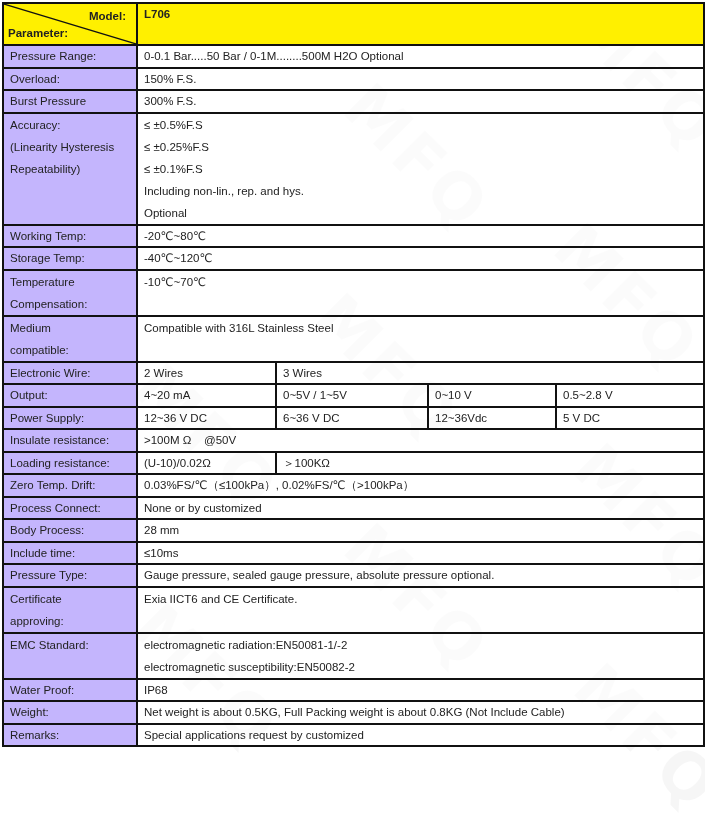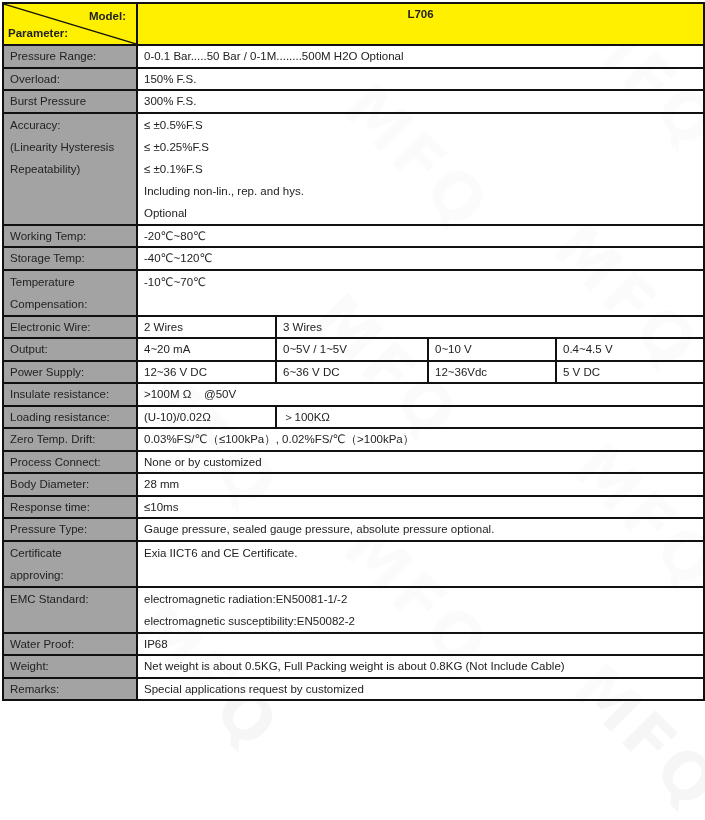--- a/index.html
+++ b/index.html
@@ -5,28 +5,28 @@
   html, body { margin: 0; padding: 0; background: #ffffff; }
   body { width: 705px; height: 820px; position: relative; overflow: hidden;
          font-family: "Liberation Sans", "DejaVu Sans", sans-serif; font-size: 11.5px; color: #222; }
   .wm { position: absolute; inset: 0; pointer-events: none; overflow: hidden; }
   .wm span { position: absolute; font-size: 64px; font-weight: bold; color: rgba(0,0,0,0.035);
              transform: rotate(45deg); letter-spacing: 4px; font-family: "DejaVu Sans", sans-serif; }
   table.spec { position: absolute; left: 2px; top: 2px; width: 701px; border-collapse: collapse;
                table-layout: fixed; background: transparent; }
   table.spec td { border: 2px solid #111; padding: 0 6px; vertical-align: top; line-height: 20.5px;
                   white-space: nowrap; overflow: hidden; }
-  td.lbl { background: #a3a3a3; }
+  td.lbl { background: #c4b5fd; }
   td.val { background: rgba(255,255,255,0.6); }
   tr.hdr td { background: #fff000; font-weight: bold; height: 40px; }
   td.corner { position: relative; padding: 0; }
   td.corner .m { position: absolute; right: 10px; top: 2px; font-size: 11.5px; margin-left: 30px; }
   td.corner .p { position: absolute; left: 4px; bottom: 1px; font-size: 11.5px; }
   td.corner svg { position: absolute; left: 0; top: 0; width: 100%; height: 100%; }
-  td.model { text-align: center; vertical-align: middle; }
+  td.model { vertical-align: middle; }
   .line { display: block; }
   tr.single td { height: 20.5px; }
 </style>
 </head>
 <body>
 
 <div class="wm">
   <span style="left:330px;top:120px">MFQ</span>
   <span style="left:560px;top:40px">MFQ</span>
   <span style="left:300px;top:330px">MFQ</span>
@@ -92,31 +92,38 @@
     <td class="lbl">Storage Temp:</td>
     <td class="val" colspan="4">-40℃~120℃</td>
   </tr>
   <tr>
     <td class="lbl" style="line-height:22px">
       <span class="line">Temperature</span>
       <span class="line">Compensation:</span>
     </td>
     <td class="val" colspan="4" style="line-height:22px">-10℃~70℃</td>
   </tr>
+  <tr>
+    <td class="lbl" style="line-height:22px">
+      <span class="line">Medium</span>
+      <span class="line">compatible:</span>
+    </td>
+    <td class="val" colspan="4" style="line-height:22px">Compatible with 316L Stainless Steel</td>
+  </tr>
   <tr class="single">
     <td class="lbl">Electronic Wire:</td>
     <td class="val">2 Wires</td>
     <td class="val" colspan="3">3 Wires</td>
   </tr>
   <tr class="single">
     <td class="lbl">Output:</td>
     <td class="val">4~20 mA</td>
     <td class="val">0~5V / 1~5V</td>
     <td class="val">0~10 V</td>
-    <td class="val">0.4~4.5 V</td>
+    <td class="val">0.5~2.8 V</td>
   </tr>
   <tr class="single">
     <td class="lbl">Power Supply:</td>
     <td class="val">12~36 V DC</td>
     <td class="val">6~36 V DC</td>
     <td class="val">12~36Vdc</td>
     <td class="val">5 V DC</td>
   </tr>
   <tr class="single">
     <td class="lbl">Insulate resistance:</td>
@@ -129,25 +136,25 @@
   </tr>
   <tr class="single">
     <td class="lbl">Zero Temp. Drift:</td>
     <td class="val" colspan="4">0.03%FS/℃（≤100kPa）, 0.02%FS/℃（&gt;100kPa）</td>
   </tr>
   <tr class="single">
     <td class="lbl">Process Connect:</td>
     <td class="val" colspan="4">None or by customized</td>
   </tr>
   <tr class="single">
-    <td class="lbl">Body Diameter:</td>
+    <td class="lbl">Body Process:</td>
     <td class="val" colspan="4">28 mm</td>
   </tr>
   <tr class="single">
-    <td class="lbl">Response time:</td>
+    <td class="lbl">Include time:</td>
     <td class="val" colspan="4">≤10ms</td>
   </tr>
   <tr class="single">
     <td class="lbl">Pressure Type:</td>
     <td class="val" colspan="4">Gauge pressure, sealed gauge pressure, absolute pressure optional.</td>
   </tr>
   <tr>
     <td class="lbl" style="line-height:22px">
       <span class="line">Certificate</span>
       <span class="line">approving:</span>

